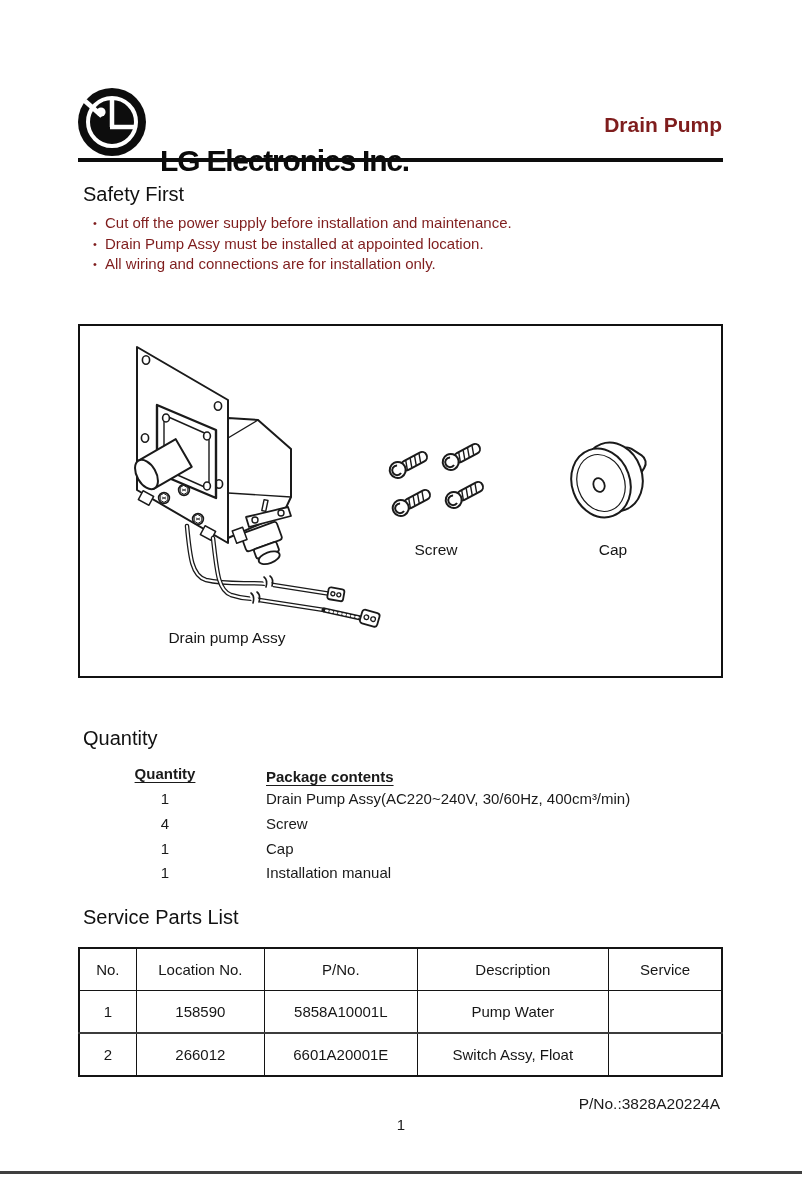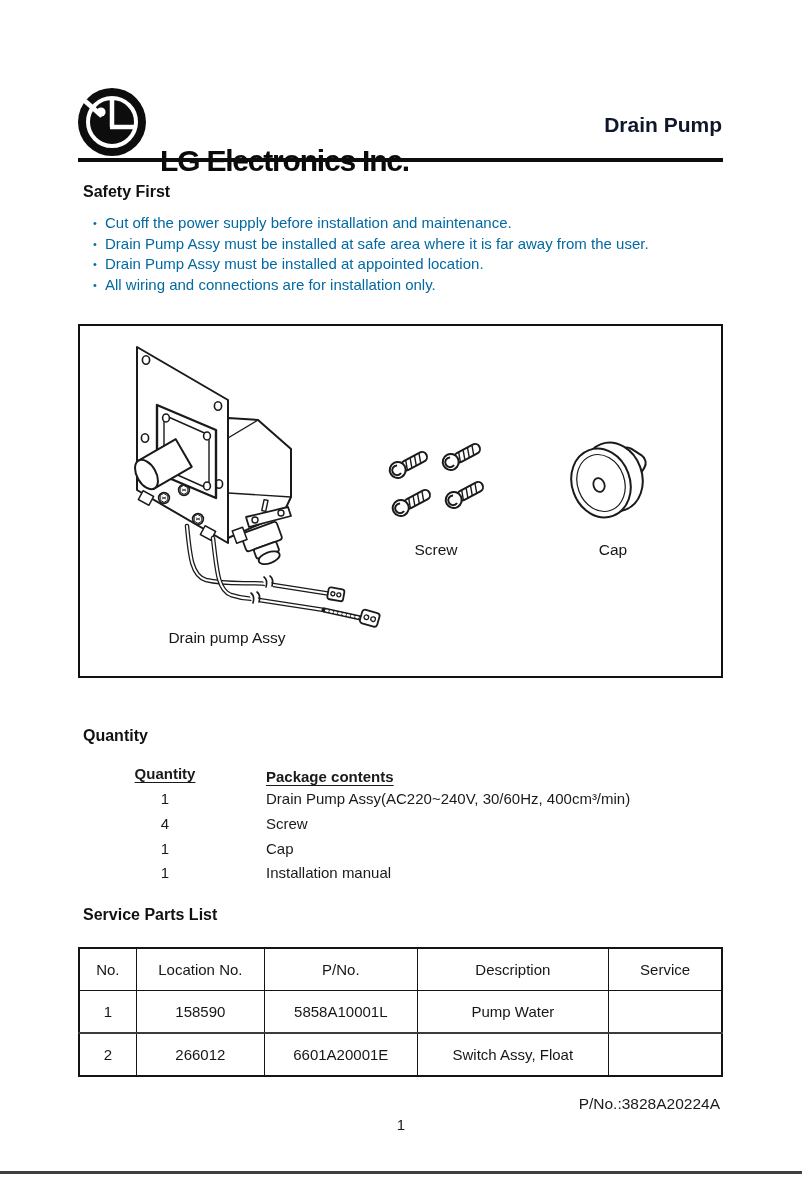--- a/index.html
+++ b/index.html
@@ -13,30 +13,30 @@
   
   .logo { position:absolute; left:76px; top:86px; width:72px; height:72px; }
   .brand {
     position:absolute; left:160px; top:103px;
     font-size:30px; font-weight:800; letter-spacing:-1.2px; color:#0a0a0a;
     white-space:nowrap;
     margin-top:41px;
   }
   .doc-title {
     position:absolute; right:80px; top:113px;
-    font-size:21px; font-weight:bold; color:#0f172a; white-space:nowrap;
+    font-size:21px; font-weight:bold; color:#7f1d1d; white-space:nowrap;
   }
   .header-rule { position:absolute; left:78px; top:158px; width:645px; height:4px; background:#0d0d0d; }
 
   
-  .sec-heading { position:absolute; left:83px; font-size:16px; font-weight:bold; color:#111; white-space:nowrap; }
+  .sec-heading { position:absolute; left:83px; font-size:20px; font-weight:normal; color:#111; white-space:nowrap; }
 
   
   .bullets { position:absolute; left:93px; top:213px; width:640px; list-style:none; }
-  .bullets li { font-size:15px; line-height:20.7px; color:#0369a1; white-space:nowrap; }
+  .bullets li { font-size:15px; line-height:20.7px; color:#7f1d1d; white-space:nowrap; }
   .bullets li .dot { display:inline-block; width:12px; font-size:11px; vertical-align:1px; }
 
   
   .figure { position:absolute; left:78px; top:324px; width:645px; height:354px; border:2px solid #111; background:#fff; }
   .fig-svg { position:absolute; left:0; top:0; width:641px; height:350px; }
   .fig-label { position:absolute; font-size:15.5px; color:#161616; text-align:center; white-space:nowrap; }
   .screw-label { left:300px; top:215px; width:112px; }
   .cap-label   { left:477px; top:215px; width:112px; }
   .assy-label  { left:57px;  top:303px; width:180px; }
 
@@ -77,21 +77,20 @@
     <line x1="34" y1="41" x2="58" y2="41" stroke="#ffffff" stroke-width="4.5"></line>
     <circle cx="25" cy="26" r="4.6" fill="#ffffff"></circle>
   </svg>
   <div class="brand">LG Electronics Inc.</div>
   <div class="doc-title">Drain Pump</div>
   <div class="header-rule"></div>
 
   <div class="sec-heading" style="top:183px;">Safety First</div>
   <ul class="bullets">
     <li><span class="dot">•</span><span>Cut off the power supply before installation and maintenance.</span></li>
-    <li><span class="dot">•</span><span>Drain Pump Assy must be installed at safe area where it is far away from the user.</span></li>
     <li><span class="dot">•</span><span>Drain Pump Assy must be installed at appointed location.</span></li>
     <li><span class="dot">•</span><span>All wiring and connections are for installation only.</span></li>
   </ul>
 
   <div class="figure">
     <svg class="fig-svg" viewBox="0 0 641 350" aria-hidden="true">
       <defs>
         <g id="screw" stroke="#1a1a1a" fill="#ffffff" stroke-width="2">
           <rect x="11" y="-5" width="28" height="10" rx="5"></rect>
           <path d="M18 -4.6 L15 4.6 M23 -4.6 L20 4.6 M28 -4.6 L25 4.6 M33 -4.6 L30 4.6" fill="none" stroke-width="1.4"></path>

